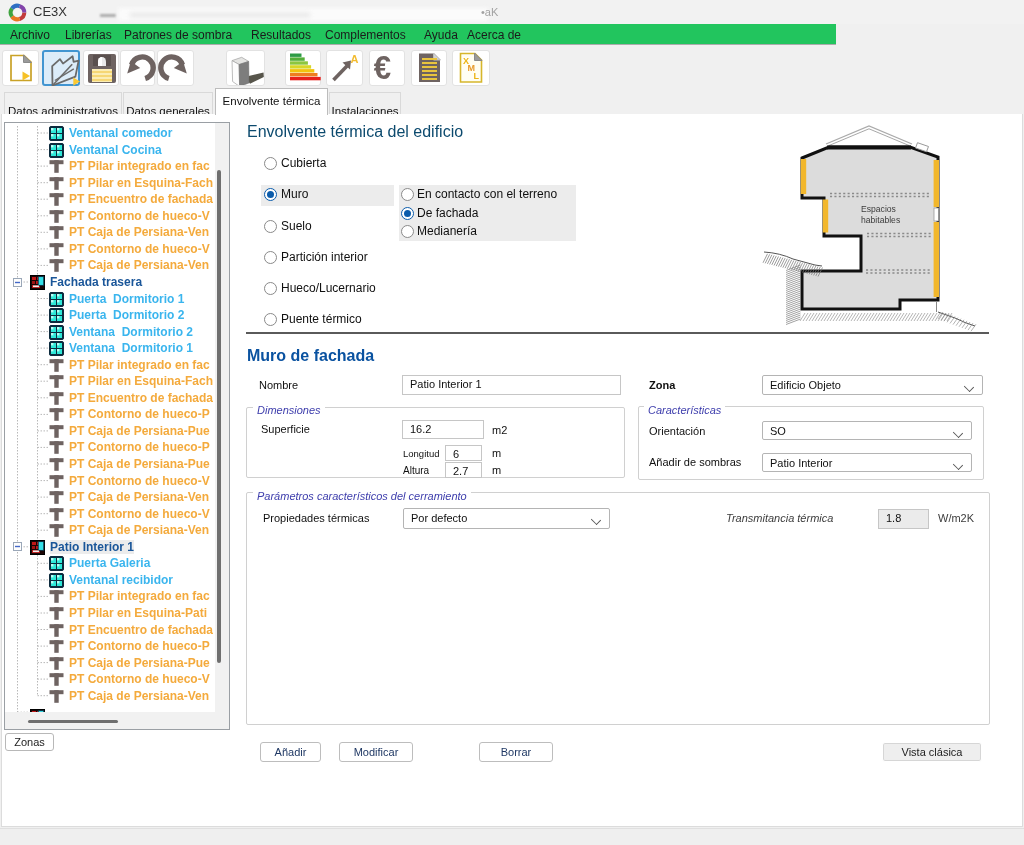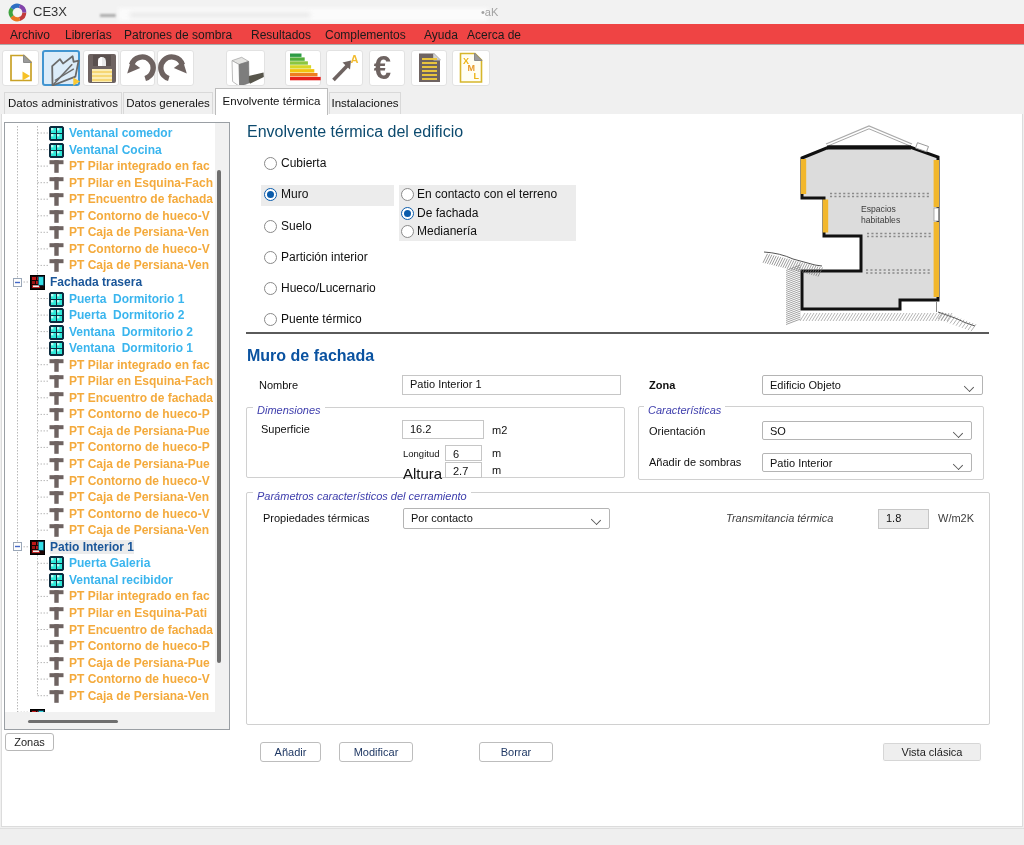--- a/index.html
+++ b/index.html
@@ -3,29 +3,29 @@
 <meta charset="utf-8">
 <style>
   * { margin:0; padding:0; box-sizing:border-box; }
   html,body { width:1024px; height:845px; overflow:hidden; }
   body { font-family:"Liberation Sans", sans-serif; background:#f0f0f0; position:relative; }
   .abs { position:absolute; }
   
   #titlebar { left:0; top:0; width:1024px; height:24px; background:#f2f2f2; }
   #apptitle { left:33px; top:4px; font-size:13px; color:#333; }
   
-  #menubar { left:0; top:24px; width:1024px; height:21px; background:#ef4444; border-bottom:1px solid #ababab; font-size:12px; color:#1b1b1b; }
+  #menubar { left:0; top:24px; width:836px; height:21px; background:#22c55e; border-bottom:1px solid #ababab; font-size:12px; color:#1b1b1b; }
   .mitem { position:absolute; top:4px; }
   
   #toolbar { left:0; top:46px; width:1024px; height:42px; background:#f0f0f0; }
   .tbtn { position:absolute; top:4px; width:37px; height:36px; background:#fff; border:1px solid #e2e2e2; border-radius:3px; }
   .tbtn svg { position:absolute; left:0; top:0; }
   
   .tab { position:absolute; background:#f0f0f0; border:1px solid #d9d9d9; border-bottom:none; font-size:11.5px; color:#111; text-align:center; }
-  .tab.inactive { top:92px; height:23px; padding-top:4px; }
+  .tab.inactive { top:92px; height:23px; padding-top:12px; }
   .tab.active { top:88px; height:27px; padding-top:6px; background:#fff; border-color:#bcbcbc; z-index:5; }
   
   #page { left:1px; top:114px; width:1022px; height:713px; background:#fff; border:1px solid #dcdcdc; border-top:none; }
   #bottomstrip { left:0; top:828px; width:1024px; height:17px; background:#efefef; border-top:1px solid #e0e0e0; }
   
   #treepanel { left:4px; top:122px; width:226px; height:608px; border:1px solid #9a9fa4; background:#fff; overflow:hidden; }
   .trow { position:absolute; white-space:nowrap; font-weight:bold; font-size:12px; }
   .cyan { color:#3ab5ee; }
   .oran { color:#f4aa3c; }
   .dark { color:#1a5699; }
@@ -515,35 +515,35 @@
 <div class="combo" style="left:762px; top:375px; width:221px; height:20px;">Edificio Objeto</div>
 
 <div class="fset" style="left:246px; top:407px; width:379px; height:71px;"></div>
 <div class="fleg" style="left:253px; top:404px;">Dimensiones</div>
 <div class="flabel" style="left:261px; top:423px;">Superficie</div>
 <div class="field" style="left:402px; top:420px; width:82px; height:19px;">16.2</div>
 <div class="flabel" style="left:492px; top:424px;">m2</div>
 <div class="flabel" style="left:403px; top:448px; font-size:9.5px;">Longitud</div>
 <div class="field" style="left:445px; top:445px; width:37px; height:16px;">6</div>
 <div class="flabel" style="left:492px; top:447px;">m</div>
-<div class="flabel" style="left:403px; top:465px; font-size:15px;">Altura</div>
+<div class="flabel" style="left:403px; top:465px; font-size:10px;">Altura</div>
 <div class="field" style="left:445px; top:462px; width:37px; height:16px;">2.7</div>
 <div class="flabel" style="left:492px; top:464px;">m</div>
 
 <div class="fset" style="left:638px; top:406px; width:346px; height:74px;"></div>
 <div class="fleg" style="left:644px; top:404px;">Características</div>
 <div class="flabel" style="left:649px; top:425px;">Orientación</div>
 <div class="combo" style="left:762px; top:421px; width:210px; height:19px;">SO</div>
 <div class="flabel" style="left:649px; top:456px;">Añadir de sombras</div>
 <div class="combo" style="left:762px; top:453px; width:210px; height:19px;">Patio Interior</div>
 
 <div class="fset" style="left:246px; top:492px; width:744px; height:233px;"></div>
 <div class="fleg" style="left:253px; top:490px;">Parámetros característicos del cerramiento</div>
 <div class="flabel" style="left:263px; top:512px; font-weight:normal;">Propiedades térmicas</div>
-<div class="combo" style="left:403px; top:508px; width:207px; height:21px;">Por contacto</div>
+<div class="combo" style="left:403px; top:508px; width:207px; height:21px;">Por defecto</div>
 <div class="flabel" style="left:726px; top:512px; font-style:italic; color:#3c3c3c;">Transmitancia térmica</div>
 <div class="field" style="left:878px; top:509px; width:51px; height:20px; background:#ebebeb;">1.8</div>
 <div class="flabel" style="left:938px; top:512px; color:#3c3c3c;">W/m2K</div>
 
 <div class="btn" style="left:260px; top:742px; width:61px; height:20px;">Añadir</div>
 <div class="btn" style="left:339px; top:742px; width:74px; height:20px;">Modificar</div>
 <div class="btn" style="left:479px; top:742px; width:74px; height:20px;">Borrar</div>
 <div class="btn" style="left:882px; top:742px; width:100px; height:20px; background:#eee; border:1px solid #fff; box-shadow:0 0 0 1px #d6d6d6 inset; color:#222;">Vista clásica</div>
 <svg class="abs" style="left:760px;top:115px" width="245" height="225" viewBox="760 115 245 225">
 <path d="M826 144 L869 126 L912 144" fill="none" stroke="#aaa" stroke-width="1.2"></path>

